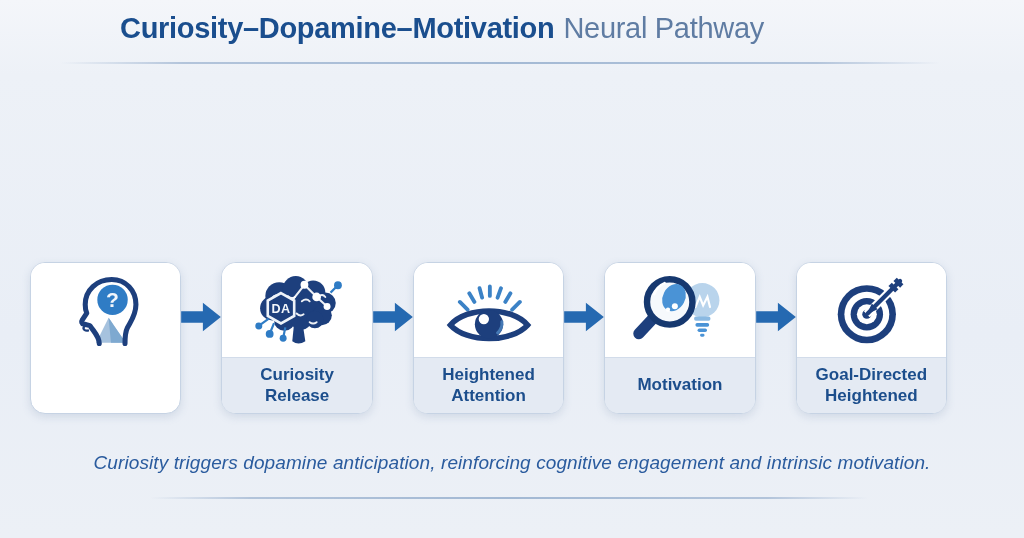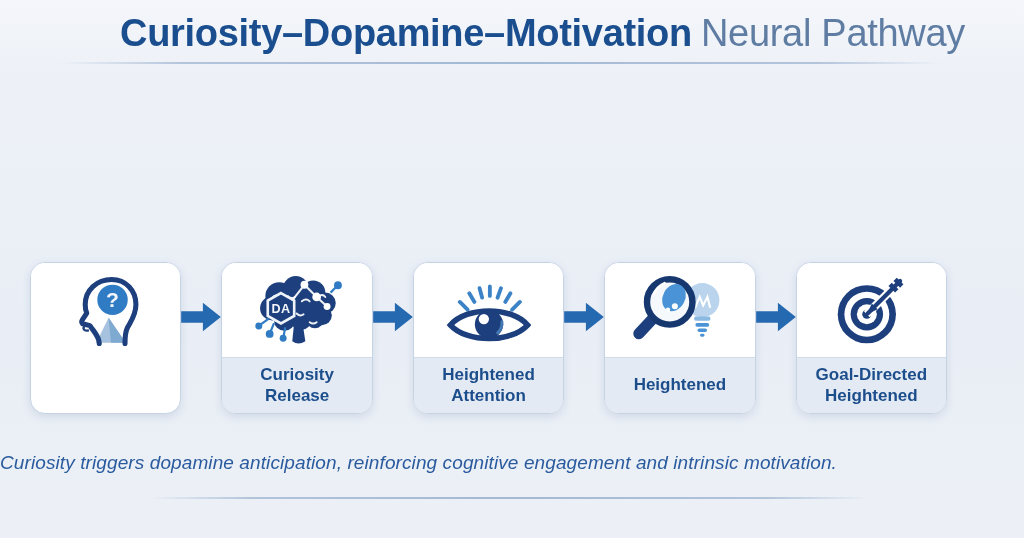--- a/index.html
+++ b/index.html
@@ -8,21 +8,21 @@
     --box-border:#c6d3e4; --label-bg:#e4eaf3; --label-text:#1c4e8c;
     --caption-text:#2a5b9e; --background:#edf1f7;
   }
   *{margin:0;padding:0;box-sizing:border-box;}
   body{font-family:"Liberation Sans", sans-serif; background:#e7ecf3;}
   #page{
     position:relative; width:1024px; height:538px; overflow:hidden;
     background:linear-gradient(180deg,#f4f6fa 0%, #edf1f7 14%, #e9eef6 62%, #ecf0f6 100%);
   }
   .title{
-    position:absolute; left:120px; top:12px; font-size:38px; font-weight:bold;
+    position:absolute; left:120px; top:12px; font-size:29px; font-weight:bold;
     color:var(--title); letter-spacing:-0.3px; white-space:nowrap;
   }
   .title .suffix{ color:var(--title-muted); font-weight:normal; margin-left:9px; }
   .divider{ position:absolute; height:2px; border-radius:1px; opacity:.75;
     background:linear-gradient(90deg, rgba(150,170,200,0) 0%, #9fb5d1 14%, #8aa6c8 50%, #9fb5d1 86%, rgba(150,170,200,0) 100%);
   }
   .divider-top{ left:60px; width:880px; top:62px; }
   .divider-bottom{ left:150px; width:718px; top:497px; }
   .flow{
     position:absolute; left:30px; top:262px; width:917px;
@@ -41,21 +41,21 @@
     flex:1; background:var(--label-bg); border-top:1px solid #d2dcea;
     border-radius:0 0 13px 13px; display:flex; align-items:center; justify-content:center;
     text-align:center; padding:4px 8px;
   }
   .label-area span{
     font-size:17px; font-weight:bold; color:var(--label-text); line-height:1.22;
   }
   .arrow{ flex:0 0 auto; margin-top:38px; }
   .arrow polygon{ fill:var(--arrow); }
   .caption{
-    position:absolute; top:452px; left:0; width:100%; 
+    position:absolute; top:452px; left:0; width:100%; text-align:center;
     font-style:italic; font-size:19px; color:var(--caption-text); letter-spacing:.1px;
   }
   
   .f-navy{fill:var(--navy);} .f-accent{fill:var(--accent);} .f-mid{fill:var(--accent-mid);}
   .f-light{fill:var(--accent-light);} .f-white{fill:#fff;} .f-neck1{fill:#a6c2de;} .f-neck2{fill:#7ea9d0;}
   .f-neckband{fill:#8ab9e2;} .f-lens{fill:#f6f9fc;}
   .s-navy{stroke:var(--navy);fill:none;} .s-white{stroke:#fff;fill:none;}
   .s-accent{stroke:var(--accent);fill:none;} .s-ray{stroke:var(--ray);fill:none;}
   .s-soft{stroke:rgba(255,255,255,.92);fill:none;} .s-iris{stroke:#4579b5;fill:none;}
   .svg-text{ font-family:"Liberation Sans", sans-serif; font-weight:bold; fill:#f2f6fb; }
@@ -164,21 +164,21 @@
           </g>
           <line class="s-navy" stroke-width="13" stroke-linecap="round" x1="23" y1="57" x2="8" y2="73"></line>
           <circle class="f-lens" cx="44" cy="36" r="26.5" stroke="#16386f" stroke-width="7.5"></circle>
           <ellipse class="f-mid" cx="49" cy="31" rx="13" ry="16.5" transform="rotate(28 49 31)"></ellipse>
           <circle class="f-white" cx="42" cy="45" r="2.5"></circle>
           <circle class="f-white" cx="50" cy="41" r="3.5"></circle>
           <path class="s-white" stroke-width="3" stroke-linecap="round" d="M26,27 A21,21 0 0 1 38,14"></path>
         </svg>
       </div>
       <div class="label-area">
-        <span>Heightened</span>
+        <span>Motivation</span>
       </div>
     </div>
 
     <svg class="arrow" width="40" height="34" viewBox="0 0 42 36">
       <polygon points="0,12 23,12 23,3 42,18 23,33 23,24 0,24"></polygon>
     </svg>
 
     <div class="step">
       <div class="icon-area">
         <svg width="82" height="79" viewBox="0 0 98 95">

